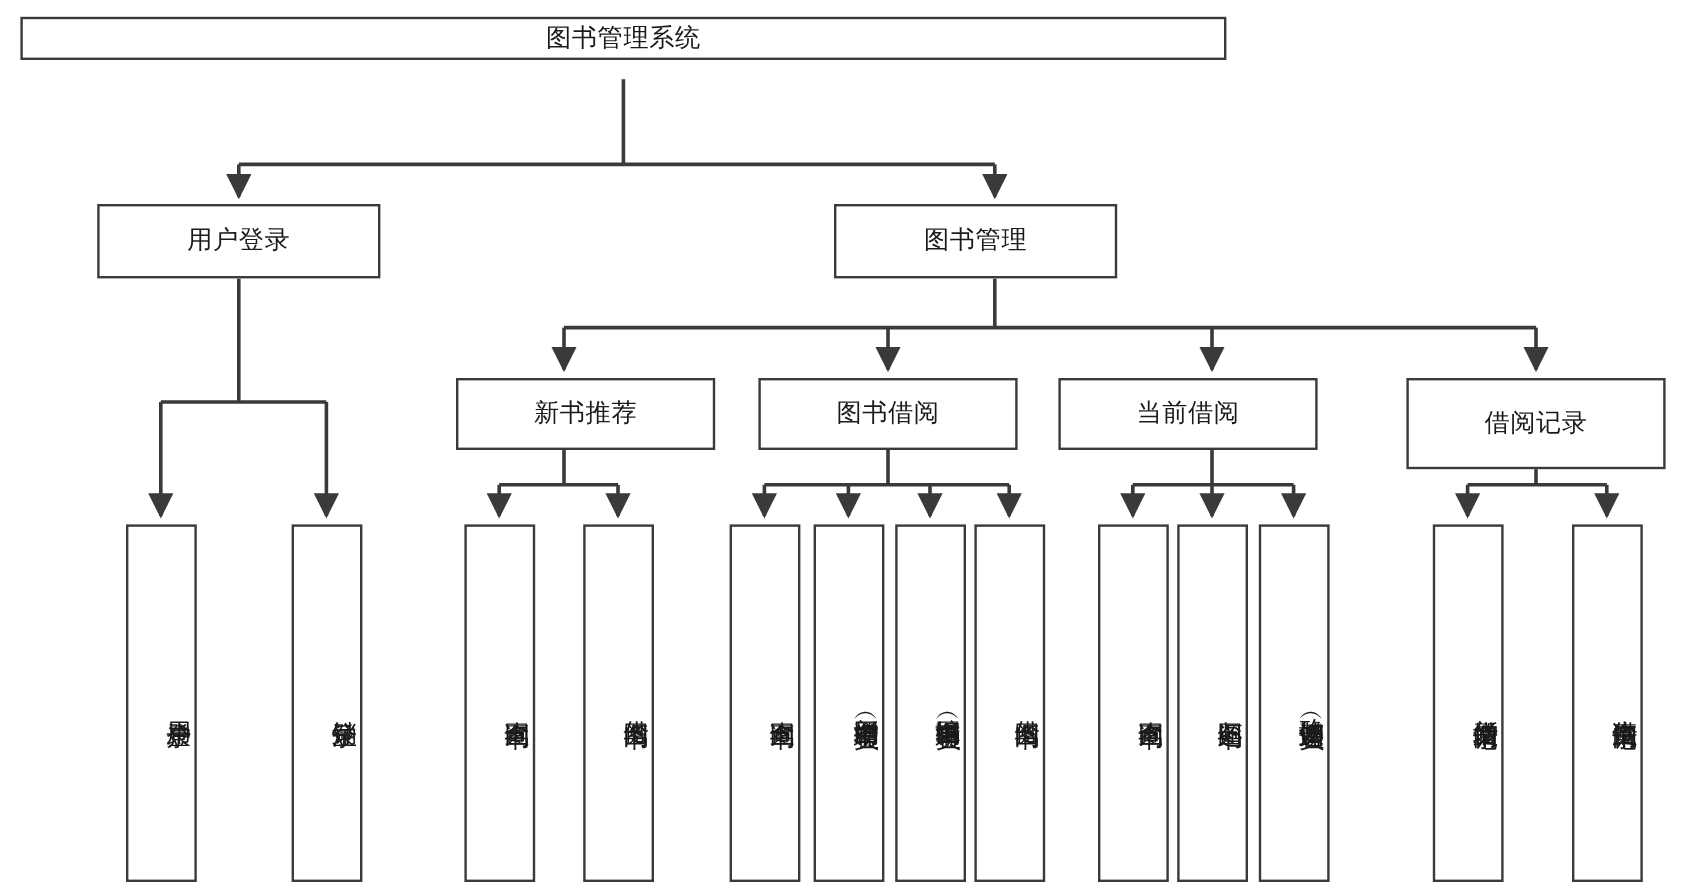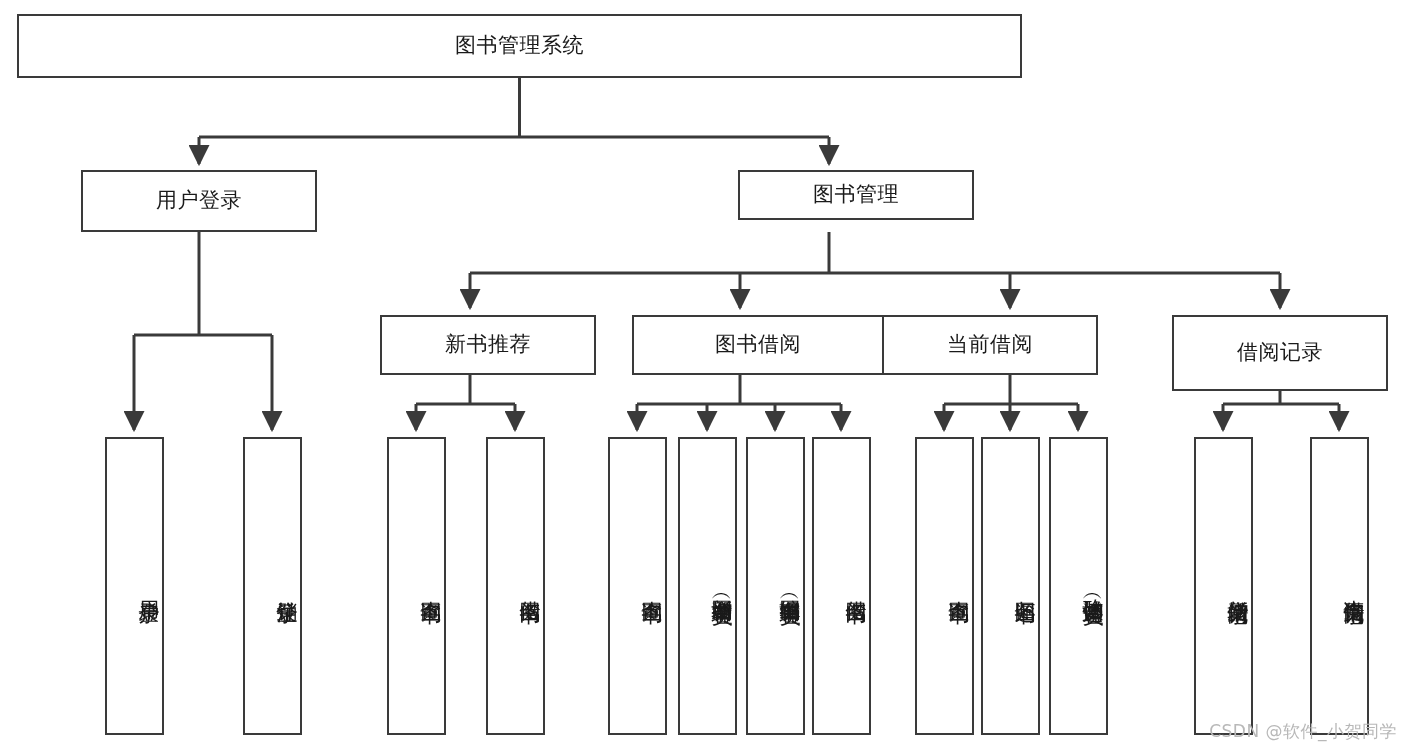--- a/index.html
+++ b/index.html
@@ -116,35 +116,35 @@
       <path d="M 1010 404 L 1010 430" marker-end="url(#arrow)"></path>
       <path d="M 1078 404 L 1078 430" marker-end="url(#arrow)"></path>
 
       <path d="M 1280 375 L 1280 404"></path>
       <path d="M 1223 404 L 1339 404"></path>
       <path d="M 1223 404 L 1223 430" marker-end="url(#arrow)"></path>
       <path d="M 1339 404 L 1339 430" marker-end="url(#arrow)"></path>
     </g>
   </svg>
 
-  <div class="node h" style="left:17px; top:14px; width:1005px; height:64px;text-align:center;">
+  <div class="node h" style="left:17px; top:14px; width:1005px; height:36px;text-align:center;">
     <span>图书管理系统</span>
   </div>
 
   <div class="node h" style="left:81px; top:170px; width:236px; height:62px;">
     <span>用户登录</span>
   </div>
-  <div class="node h" style="left:738px; top:170px; width:236px; height:50px;">
+  <div class="node h" style="left:695px; top:170px; width:236px; height:62px;">
     <span>图书管理</span>
   </div>
 
   <div class="node h" style="left:362px; top:315px; width:216px; height:60px;margin-left:18px;">
     <span>新书推荐</span>
   </div>
-  <div class="node h" style="left:632px; top:315px; width:252px; height:60px;">
+  <div class="node h" style="left:632px; top:315px; width:216px; height:60px;">
     <span>图书借阅</span>
   </div>
   <div class="node h" style="left:882px; top:315px; width:216px; height:60px;">
     <span>当前借阅</span>
   </div>
   <div class="node h" style="left:1172px; top:315px; width:216px; height:76px;">
     <span>借阅记录</span>
   </div>
 
   <div class="node v" style="left:105px; top:437px; width:59px; height:298px;">
@@ -184,15 +184,14 @@
     <span class="vlabel">确认归还（管理员）</span>
   </div>
 
   <div class="node v" style="left:1194px; top:437px; width:59px; height:298px;">
     <span class="vlabel">新增借阅记录</span>
   </div>
   <div class="node v" style="left:1310px; top:437px; width:59px; height:298px;">
     <span class="vlabel">查询借阅记录</span>
   </div>
 
-  <div class="watermark">CSDN @软件_小贺同学</div>
 
 </div>
 
 </body></html>

